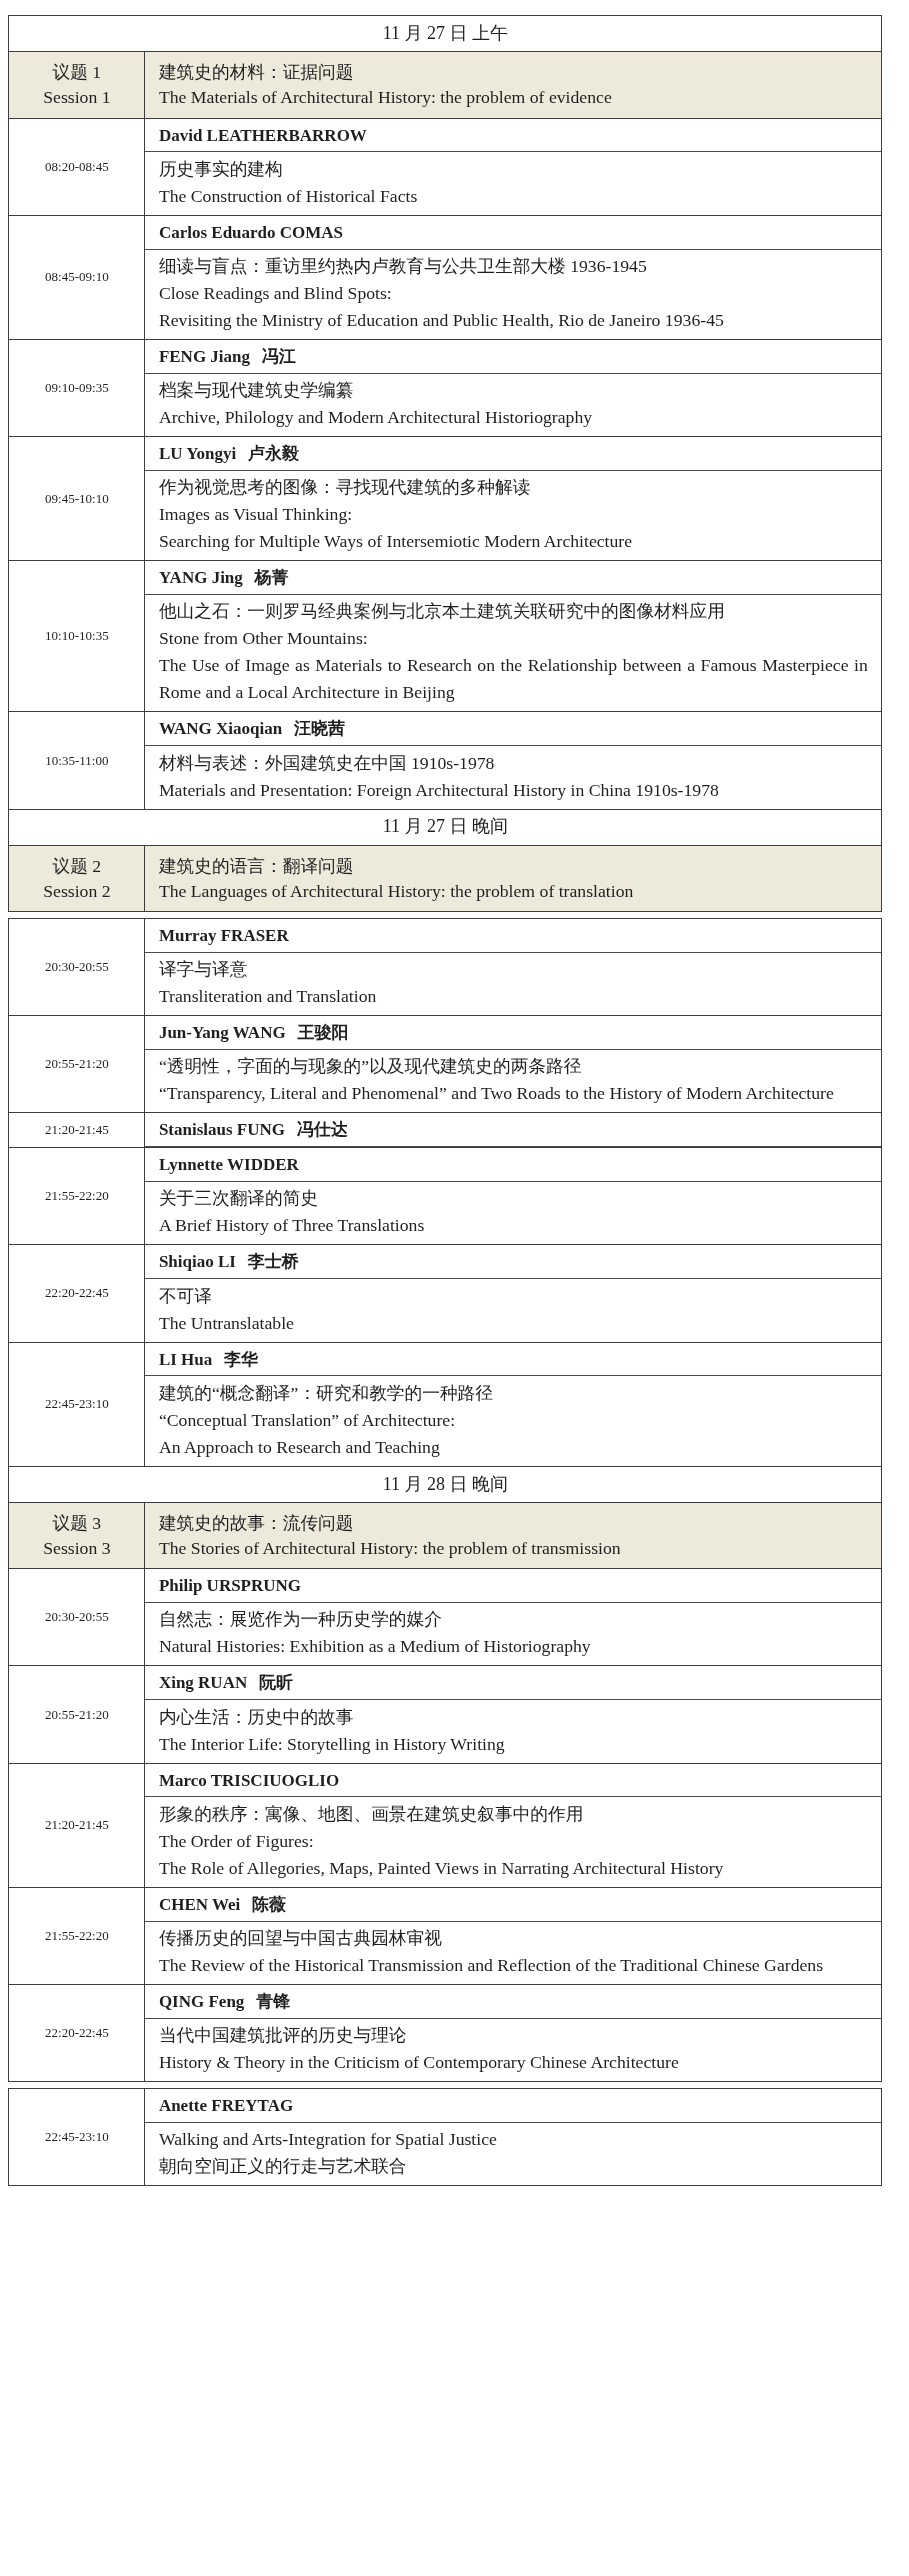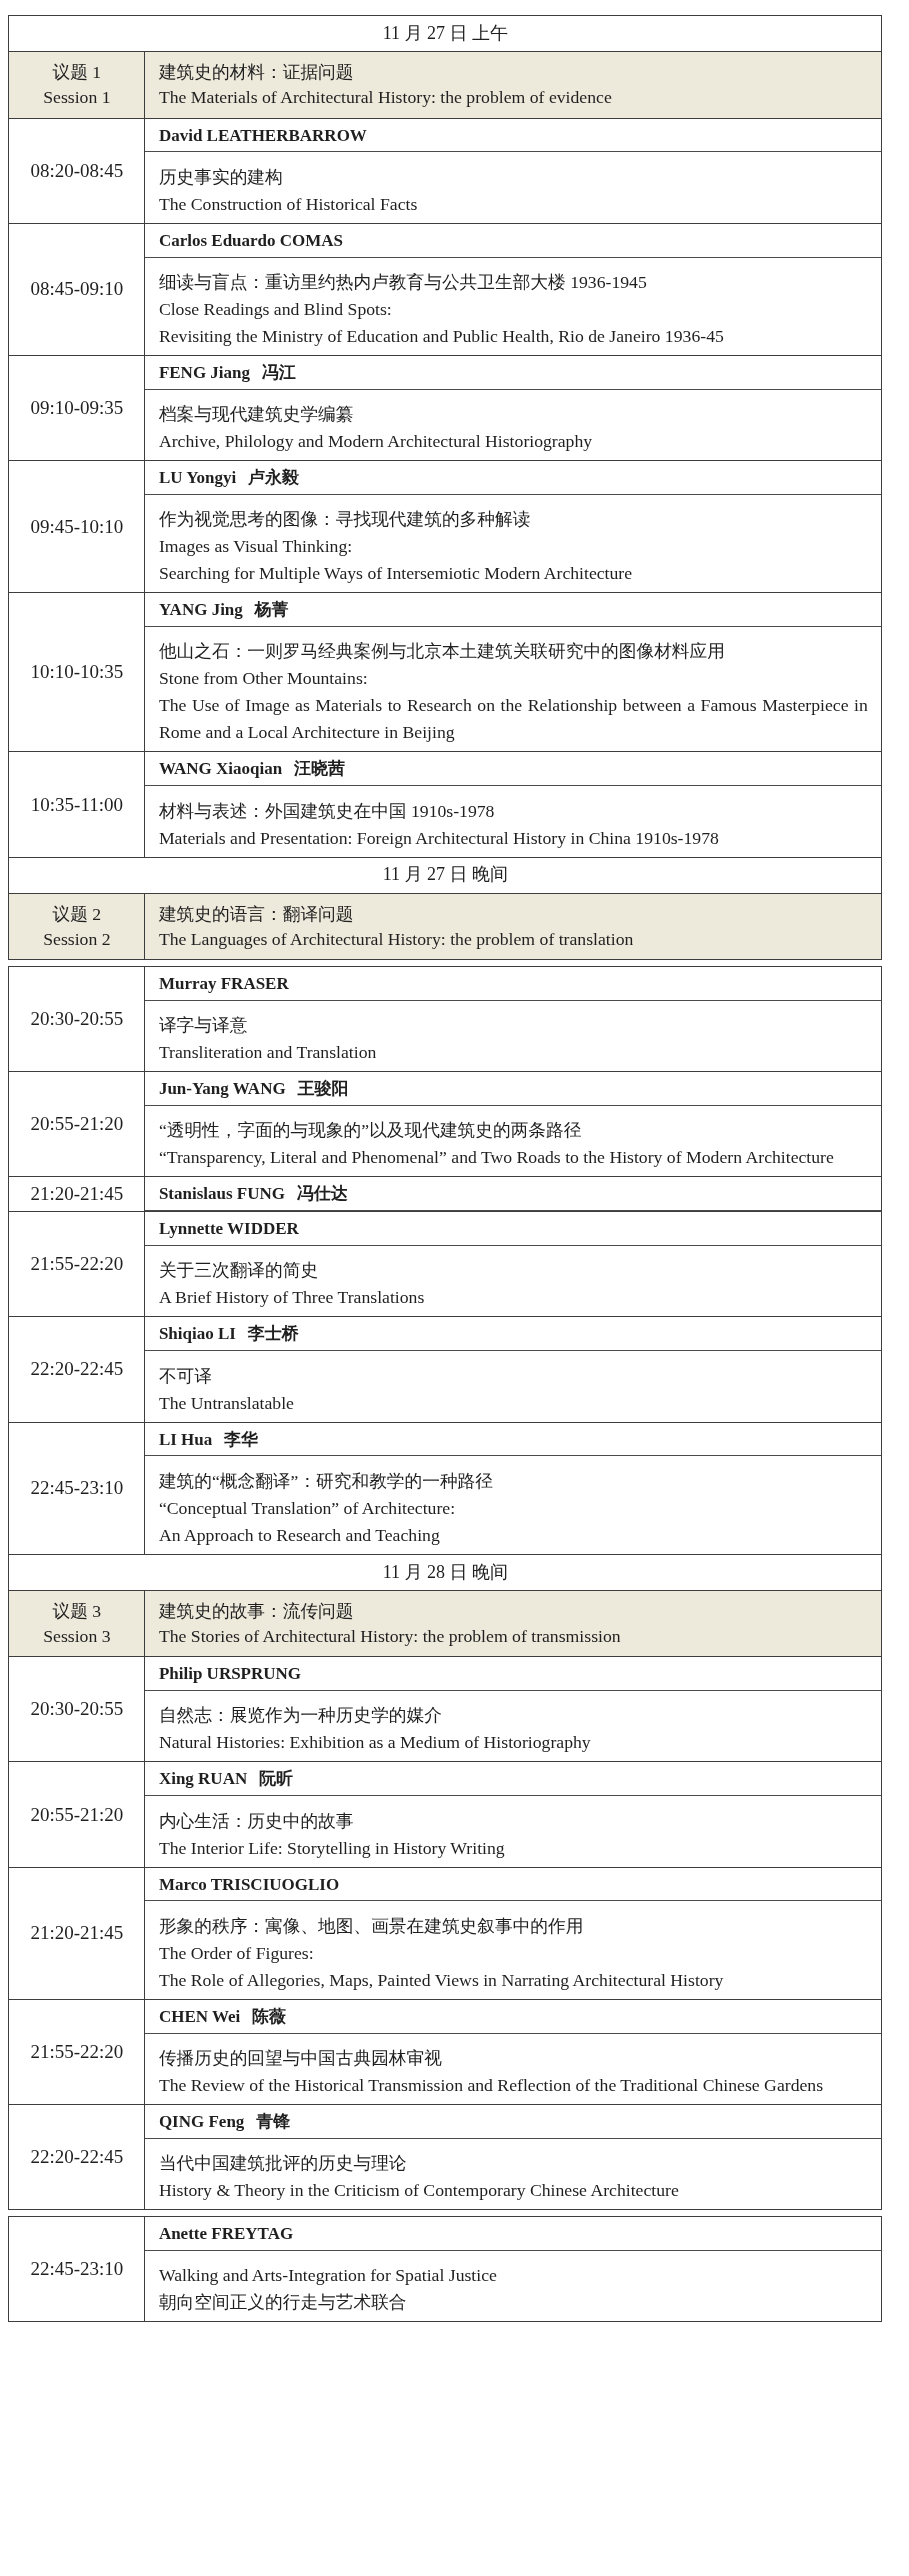--- a/index.html
+++ b/index.html
@@ -9,25 +9,25 @@
   .tbox + .tbox{margin-top:5.9px;}
   .row{display:flex;align-items:stretch;}
   .row + .row{border-top:1.7px solid #3d3d3d;}
   .date-row{display:block;text-align:center;font-size:18px;line-height:23.6px;padding:5.9px 0;background:#ffffff;}
   .session-row{background:#EDE9DB;}
   .time-col{width:135px;flex:0 0 135px;border-right:1.7px solid #3d3d3d;display:flex;flex-direction:column;align-items:center;justify-content:center;}
   .session-label{font-size:17.7px;line-height:25px;padding:7.6px 0;}
   .session-title{flex:1;padding:7.6px 13.5px;font-size:17.7px;line-height:25px;}
   .session-title .zh{display:block;}
   .session-title .en{display:block;}
-  .time-text{font-size:19px;line-height:22px;}
+  .time-text{font-size:13px;line-height:22px;}
   .talk-content{flex:1;display:flex;flex-direction:column;min-width:0;}
   .name-row{border-bottom:0.8px solid #4b4b4b;padding:5px 13.5px 4.2px;font-size:17px;line-height:23.6px;font-weight:bold;}
   .zh-name{margin-left:11.8px;}
-  .title-cell{padding:3.4px 13.5px 5px;margin-top:8px;}
+  .title-cell{padding:3.4px 13.5px 5px;}
   .para{margin:0;font-size:17.7px;line-height:27px;text-align:justify;}
   .para i{font-style:italic;}
 </style>
 </head>
 <body>
 
 <div class="page">
     <div class="tbox">
       <div class="row date-row">11 月 27 日 上午</div>
       <div class="row session-row">

